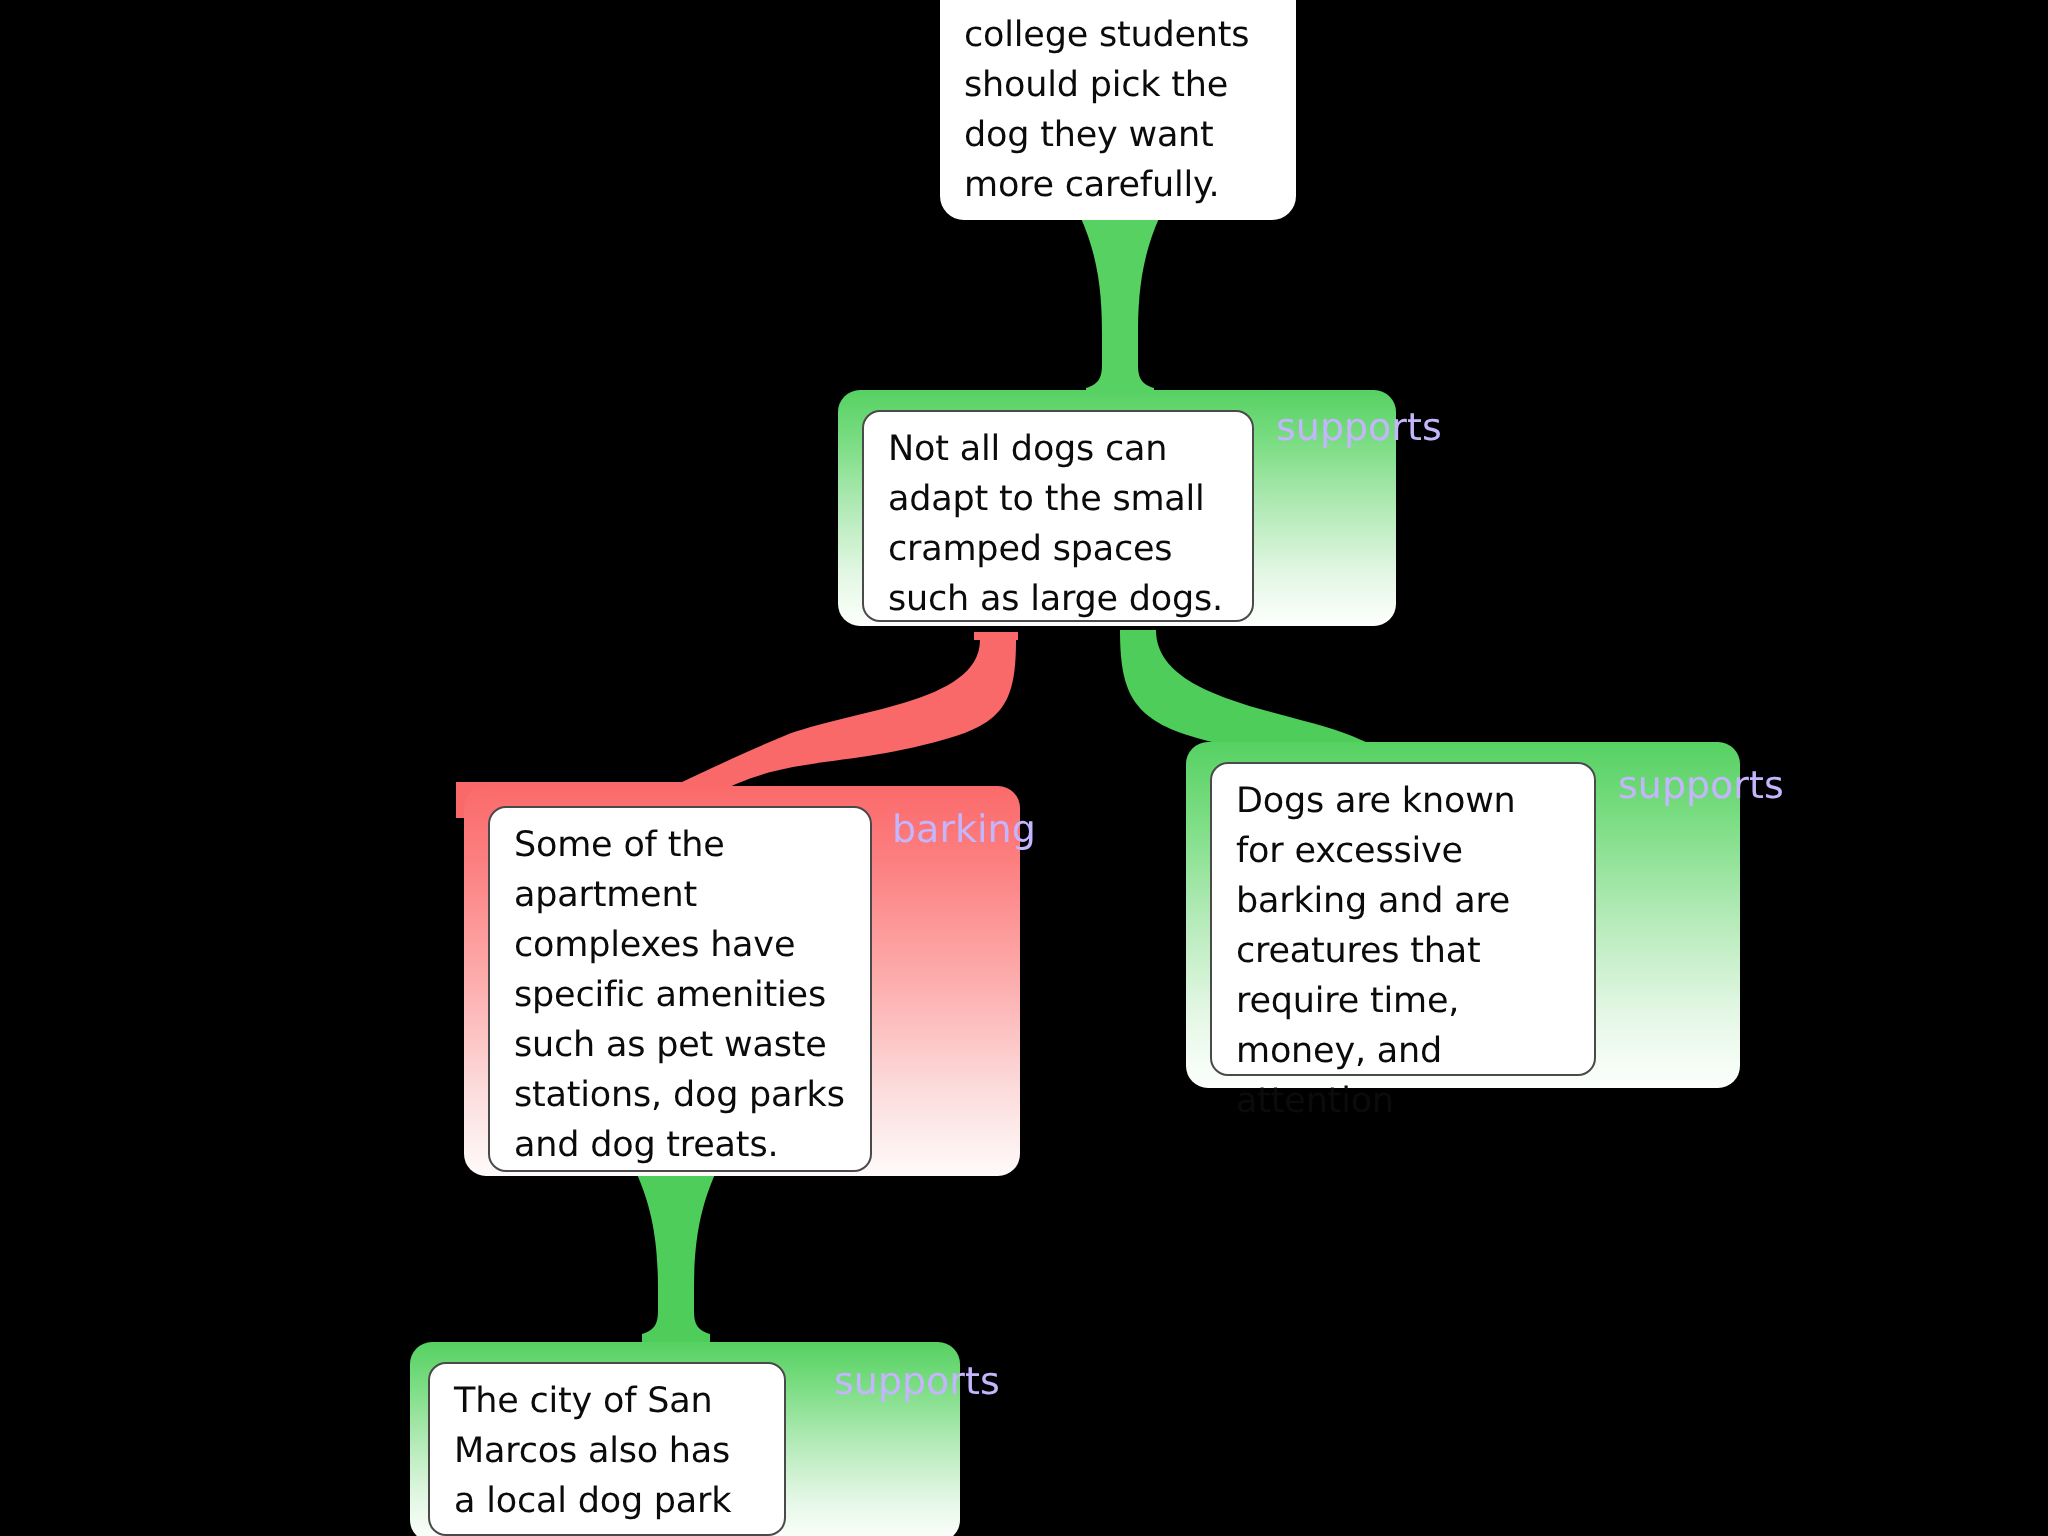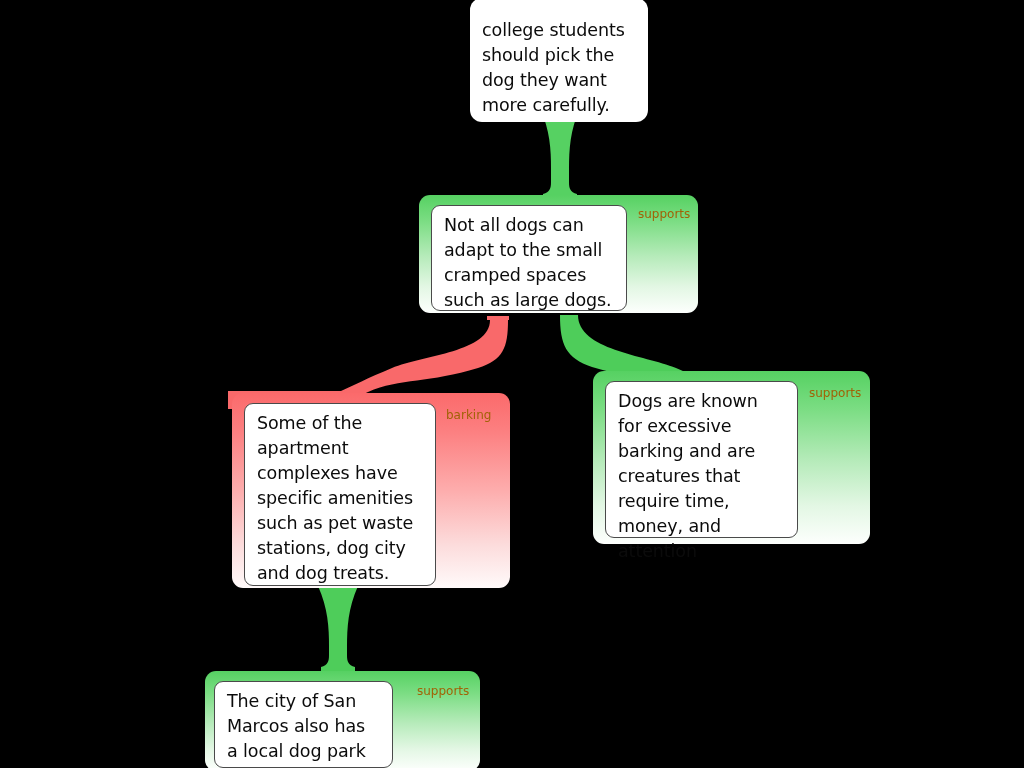--- a/index.html
+++ b/index.html
@@ -58,22 +58,22 @@
     padding: 7px 11px 7px 12px;
     letter-spacing: -0.1px;
   }
   
   .textbox.root {
     border: none;
     border-radius: 12px;
   }
   .relation-label {
     position: absolute;
-    font-size: 12px;
-    color: #a16207;
+    font-size: 19px;
+    color: #c4b5fd;
     line-height: 14px;
     white-space: nowrap;
   }
 </style>
 </head>
 <body>
 
 <div id="canvas">
 
   <svg id="connectors" viewBox="0 0 1024 768" width="1024" height="768" xmlns="http://www.w3.org/2000/svg">
@@ -115,33 +115,33 @@
              L 329 655
              C 329 661, 328 665, 321 667
              L 321 678
              L 355 678
              L 355 667
              C 348 665, 347 661, 347 655
              L 347 646
              C 347 628, 348 608, 358 586 Z"></path>
   </svg>
 
-  <div class="node" style="left:470px; top:12px; width:208px; height:110px;">
+  <div class="node" style="left:470px; top:0px; width:208px; height:110px;">
     <div class="textbox root" style="left:0px; top:-14px; width:178px; height:124px; padding-top:20px;">college students should pick the dog they want more carefully.</div>
   </div>
 
   <div class="node" style="left:419px; top:195px; width:279px; height:118px;padding-left:44px;">
     <div class="card supports" style="left:0px; top:0px; width:279px; height:118px;"></div>
     <div class="textbox" style="left:12px; top:10px; width:196px; height:106px;">Not all dogs can adapt to the small cramped spaces such as large dogs.</div>
     <div class="relation-label" style="left:219px; top:12px;">supports</div>
   </div>
 
   <div class="node" style="left:232px; top:393px; width:278px; height:195px;">
     <div class="card opposes" style="left:0px; top:0px; width:278px; height:195px;"></div>
-    <div class="textbox" style="left:12px; top:10px; width:192px; height:183px;">Some of the apartment complexes have specific amenities such as pet waste stations, dog city and dog treats.</div>
+    <div class="textbox" style="left:12px; top:10px; width:192px; height:183px;">Some of the apartment complexes have specific amenities such as pet waste stations, dog parks and dog treats.</div>
     <div class="relation-label" style="left:214px; top:15px;">barking</div>
   </div>
 
   <div class="node" style="left:545px; top:371px; width:277px; height:173px;margin-left:48px;">
     <div class="card supports" style="left:0px; top:0px; width:277px; height:173px;"></div>
     <div class="textbox" style="left:12px; top:10px; width:193px; height:157px;">Dogs are known for excessive barking and are creatures that require time, money, and attention</div>
     <div class="relation-label" style="left:216px; top:15px;">supports</div>
   </div>
 
   <div class="node" style="left:205px; top:671px; width:275px; height:97px;">

